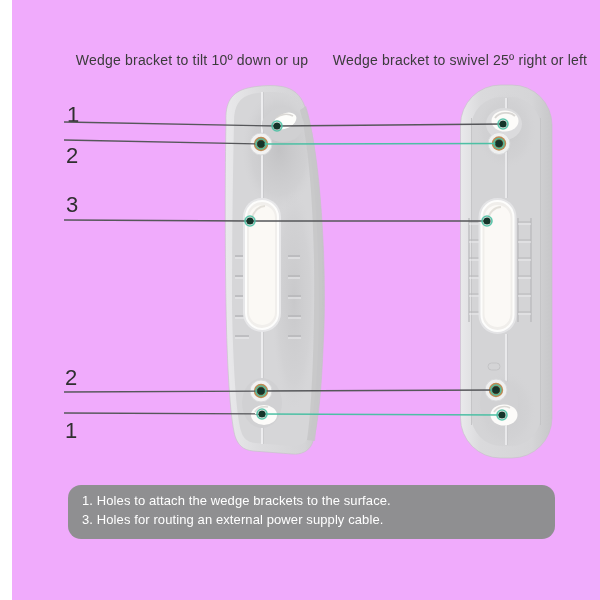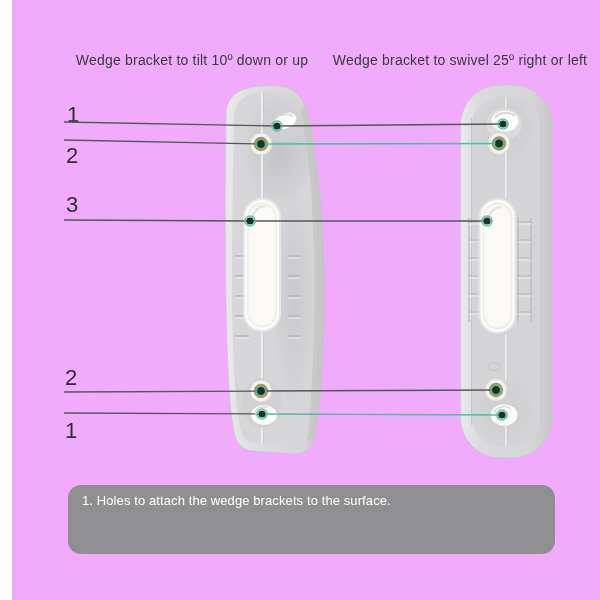--- a/index.html
+++ b/index.html
@@ -12,21 +12,21 @@
     position:absolute;top:52px;width:280px;text-align:center;
     font-size:14px;color:#3b3b3b;letter-spacing:.2px;
   }
   .heading-left{left:40px;}
   .heading-right{left:308px;}
   .callout-num{
     position:absolute;font-size:22px;color:#2f2f2f;line-height:1;
   }
   .figure-svg{position:absolute;left:0;top:0;}
   .legend{
-    position:absolute;left:56px;top:485px;width:487px;height:69px;
+    position:absolute;left:56px;top:485px;width:487px;height:54px;
     background:#8f8f91;border-radius:13px;box-sizing:border-box;
     padding:7px 14px;color:#ffffff;
   }
   .legend-line{
     font-size:13px;line-height:18.6px;letter-spacing:.1px;white-space:nowrap;
   }
 </style>
 </head>
 <body>
 
@@ -205,15 +205,16 @@
         <circle cx="487" cy="143.5" r="3.6"></circle>
           <circle cx="475" cy="221" r="3.6"></circle>
         <circle cx="484" cy="390" r="3.6"></circle>
           <circle cx="490" cy="415" r="3.6"></circle>
       </g>
     </g>
   </svg>
 
   <div class="legend">
     <div class="legend-line">1. Holes to attach the wedge brackets to the surface.</div>
+    <div class="legend-line">3. Holes for routing an external power supply cable.</div>
   </div>
 
 </div>
 
 </body></html>

